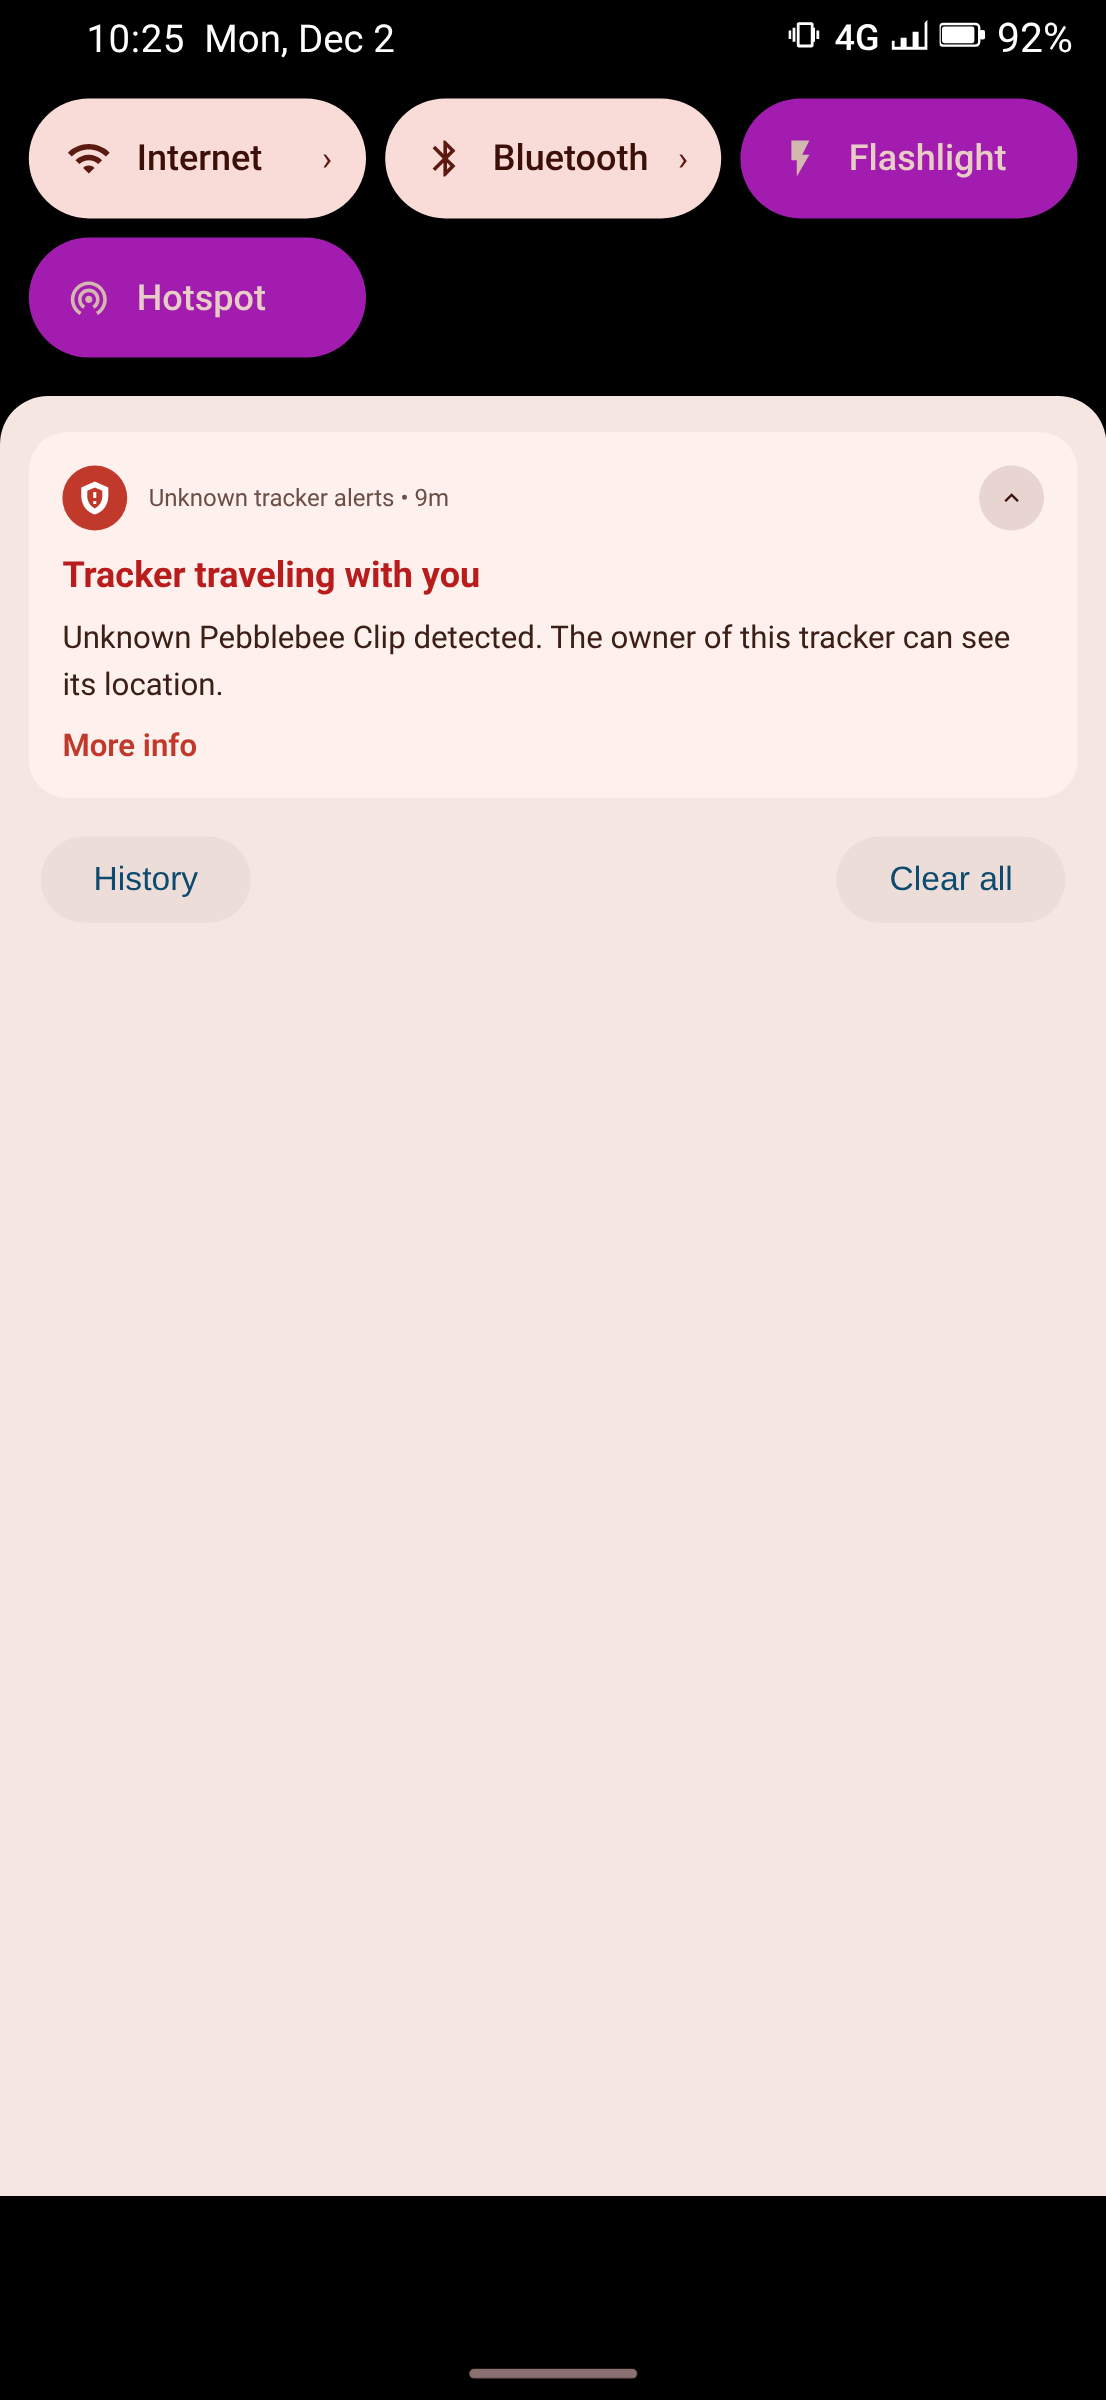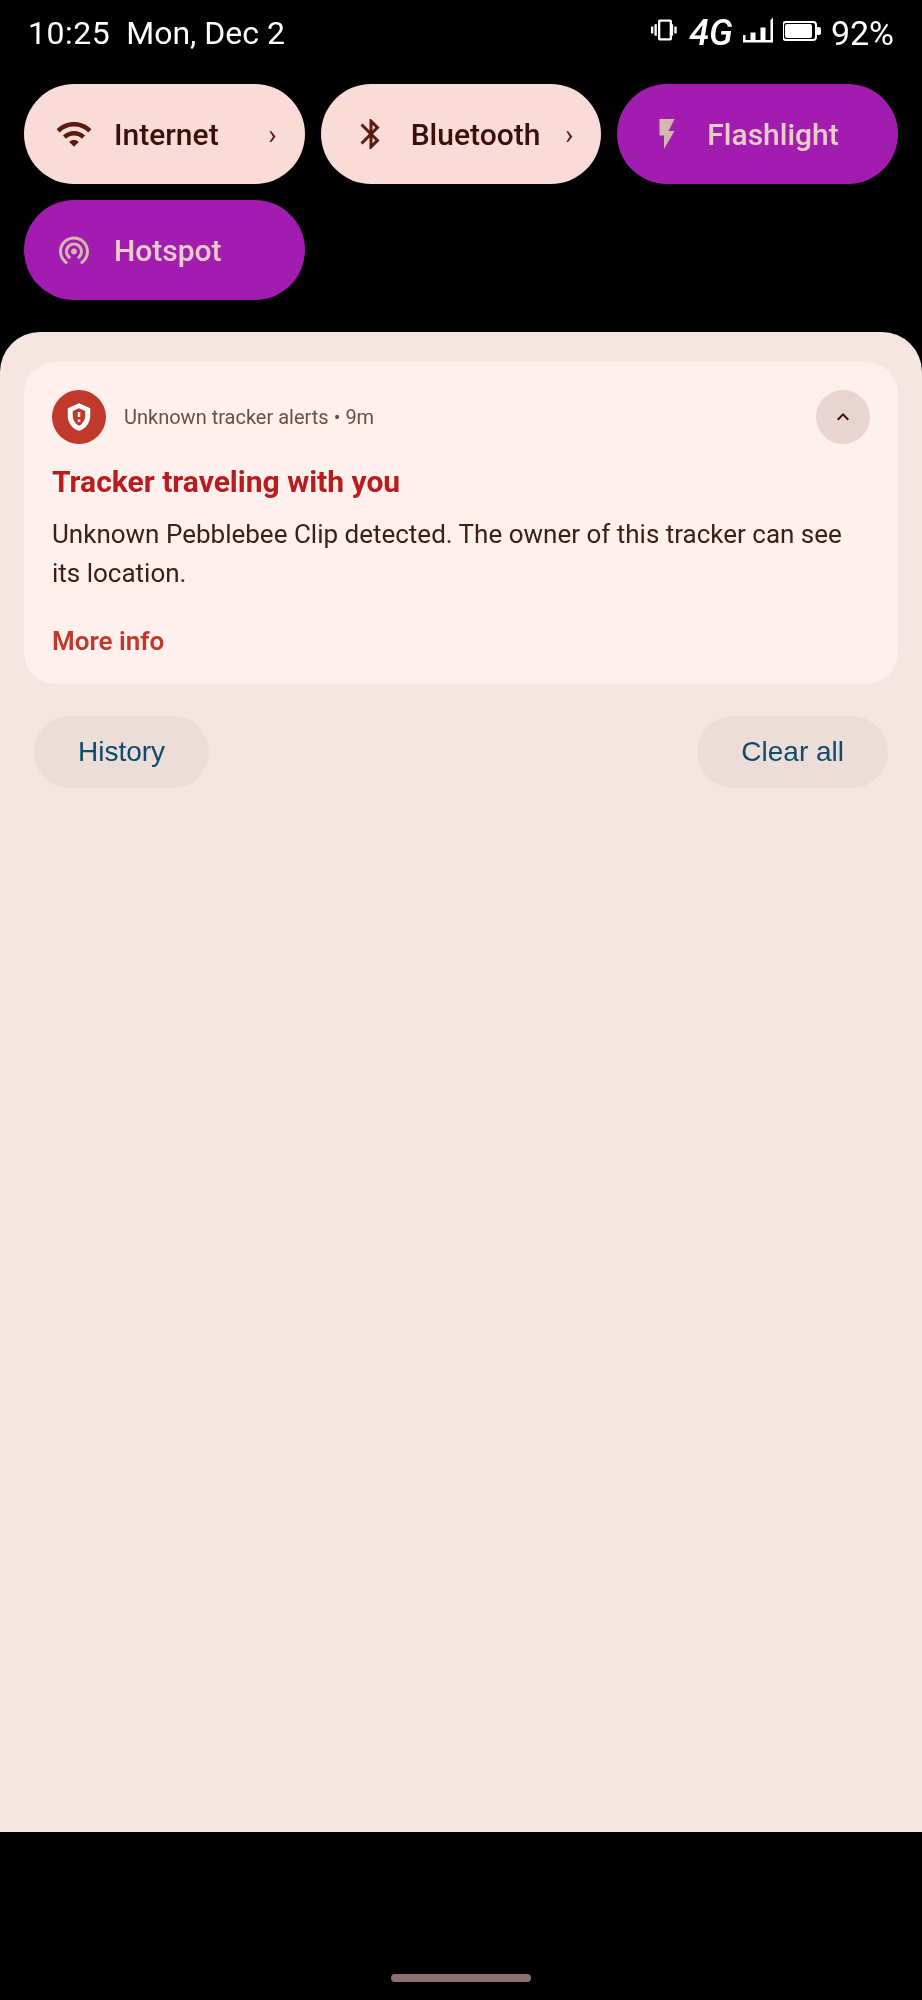--- a/index.html
+++ b/index.html
@@ -19,20 +19,21 @@
       align-items: center;
       padding: 12px 28px 10px 28px;
       background: #000;
     }
 
     .status-time {
       color: #fff;
       font-size: 32px;
       font-weight: 400;
       letter-spacing: 0.5px;
+      margin-left: 44px;
     }
 
     .status-date {
       color: #fff;
       font-size: 32px;
       font-weight: 400;
     }
 
     .status-icons {
       display: flex;
@@ -177,21 +178,21 @@
       font-weight: 700;
       color: #b91c1c;
       margin-bottom: 14px;
       line-height: 1.3;
     }
 
     .notification-body {
       font-size: 26px;
       color: #3c2018;
       line-height: 1.5;
-      margin-bottom: 33px;
+      margin-bottom: 16px;
     }
 
     .notification-link {
       font-size: 26px;
       color: #c0392b;
       font-weight: 600;
       cursor: pointer;
     }
 
     
@@ -235,21 +236,21 @@
     <span class="status-date">Mon, Dec 2</span>
   </div>
   <div class="status-icons">
 
     <span style="font-size:26px;">
       <svg width="28" height="28" viewBox="0 0 24 24" fill="white">
         <path d="M0 15h2V9H0v6zm3 2h2V7H3v10zm17-2h2V9h-2v6zm-3 2h2V7h-2v10zM16.5 3h-9C6.67 3 6 3.67 6 4.5v15c0 .83.67 1.5 1.5 1.5h9c.83 0 1.5-.67 1.5-1.5v-15c0-.83-.67-1.5-1.5-1.5zM16 19H8V5h8v14z"></path>
       </svg>
     </span>
 
-    <span style="font-size:36px;color:#fff;font-weight:500;font-style:italic;">4G</span>
+    <span style="font-size:30px;color:#fff;font-weight:500;">4G</span>
 
     <span>
       <svg width="30" height="28" viewBox="0 0 24 20" fill="white">
         <polygon points="22,2 22,18 18,18 18,8 14,8 14,18 10,18 10,12 6,12 6,18 2,18 2,14 0,14 0,20 24,20 24,0"></polygon>
       </svg>
     </span>
 
     <span>
       <svg width="38" height="22" viewBox="0 0 38 22" fill="white">
         <rect x="0" y="2" width="33" height="18" rx="3" ry="3" stroke="white" stroke-width="2" fill="none"></rect>

